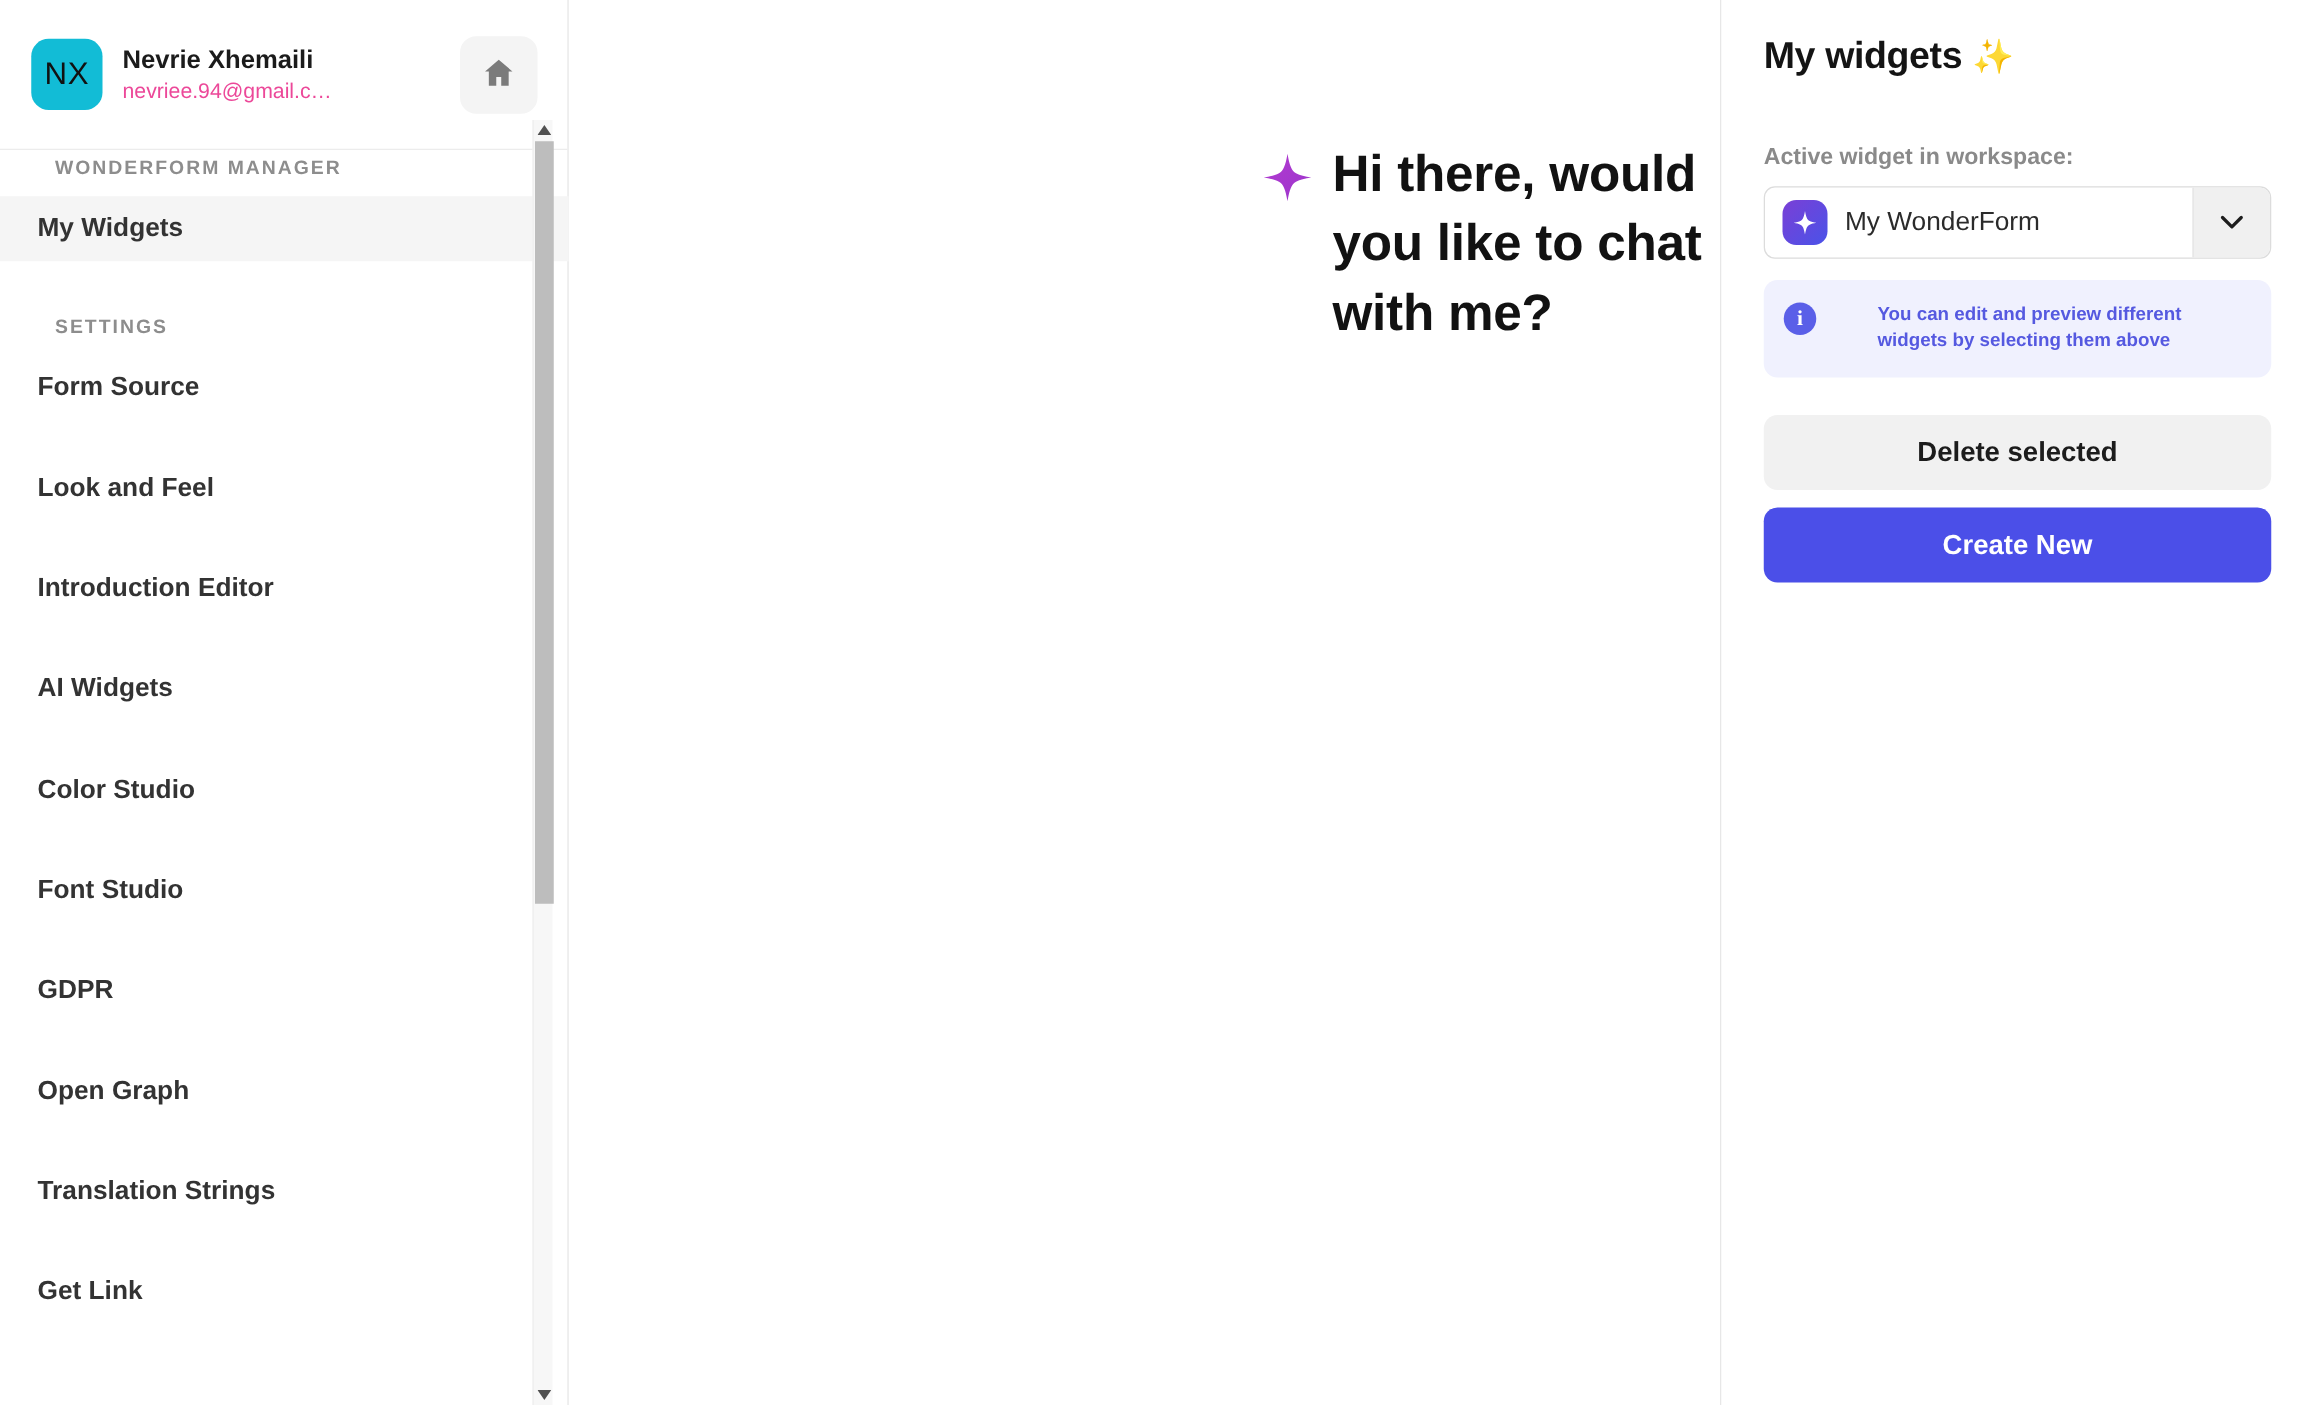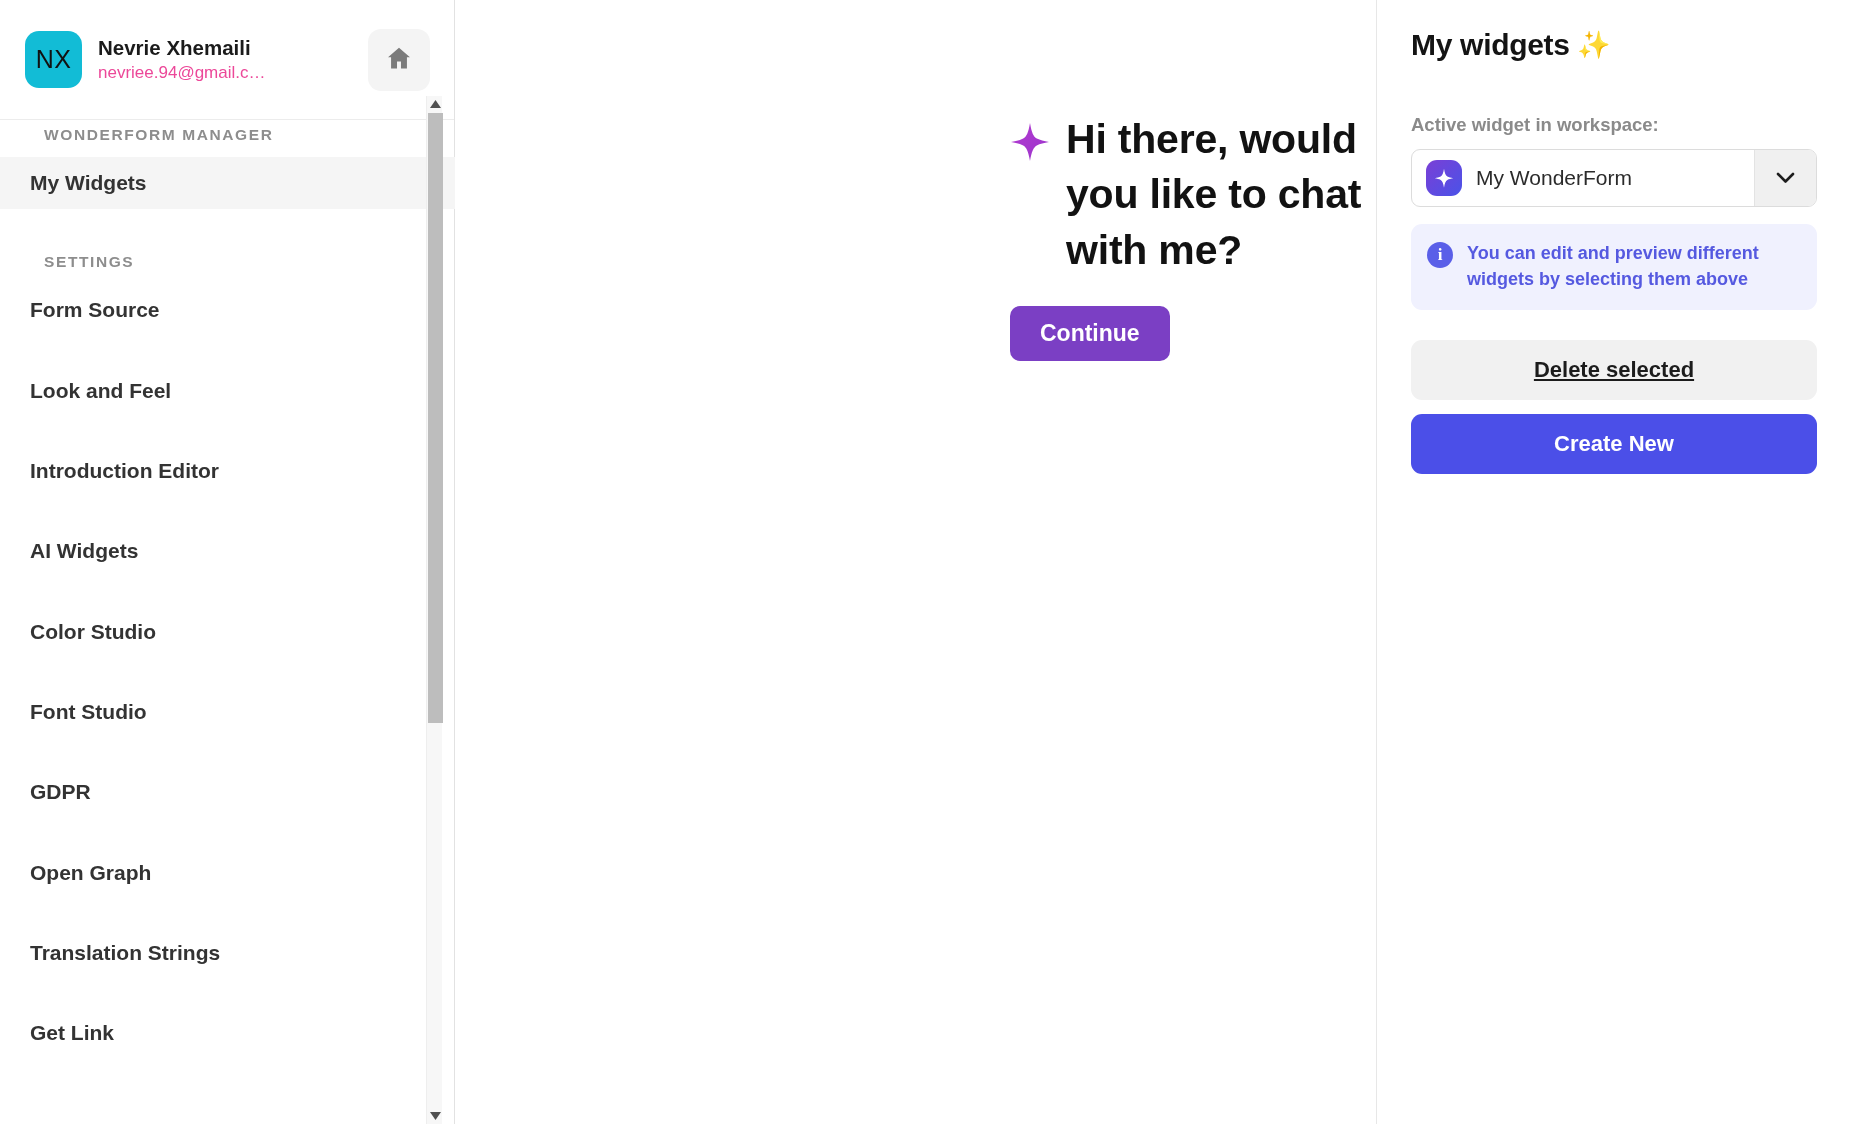--- a/index.html
+++ b/index.html
@@ -272,42 +272,42 @@
     background: #5a5fe8;
     color: #fff;
     font-size: 17px;
     font-weight: 700;
     display: flex; align-items: center; justify-content: center;
     flex: 0 0 26px;
     margin-top: 1px;
     font-family: "Liberation Serif", serif;
   }
   .info-text {
-    font-size: 18px;
+    font-size: 15px;
     font-weight: 700;
     color: #5559e0;
     line-height: 1.42;
+    margin-left: 35px;
   }
   .btn-block {
     display: block;
     width: 100%;
     border: none;
     border-radius: 11px;
     font-size: 22px;
     font-weight: 700;
     padding: 17px 0;
     cursor: pointer;
     font-family: "Liberation Sans", sans-serif;
     text-align: center;
   }
   .btn-delete {
     background: #f1f1f1;
     color: #1c1c1c;
     margin-bottom: 14px;
-    text-decoration: underline;
   }
   .btn-create {
     background: #4b4fe8;
     color: #ffffff;
   }
 </style>
 </head>
 <body>
 
 <div class="app">
@@ -375,21 +375,20 @@
               <linearGradient id="sg" x1="0" y1="0" x2="1" y2="1">
                 <stop offset="0%" stop-color="#b33ad0"></stop>
                 <stop offset="100%" stop-color="#9b35cc"></stop>
               </linearGradient>
             </defs>
             <path d="M20 1c1.6 9.4 3.4 13.8 6.8 15.6C30 18.3 34 19.1 39 20c-5 .9-9 1.7-12.2 3.4C23.4 25.2 21.6 29.6 20 39c-1.6-9.4-3.4-13.8-6.8-15.6C10 21.7 6 20.9 1 20c5-.9 9-1.7 12.2-3.4C16.6 14.8 18.4 10.4 20 1z" fill="url(#sg)"></path>
           </svg>
         </span>
         <span class="greeting-text">Hi there, would you like to chat with me?</span>
       </div>
-      <button class="continue-btn">Continue</button>
     </div>
   </main>
 
   <aside class="rightpanel">
     <div class="rp-title">
       <span>My widgets</span>
       <span class="emoji">✨</span>
     </div>
 
     <div class="rp-label">Active widget in workspace:</div>

